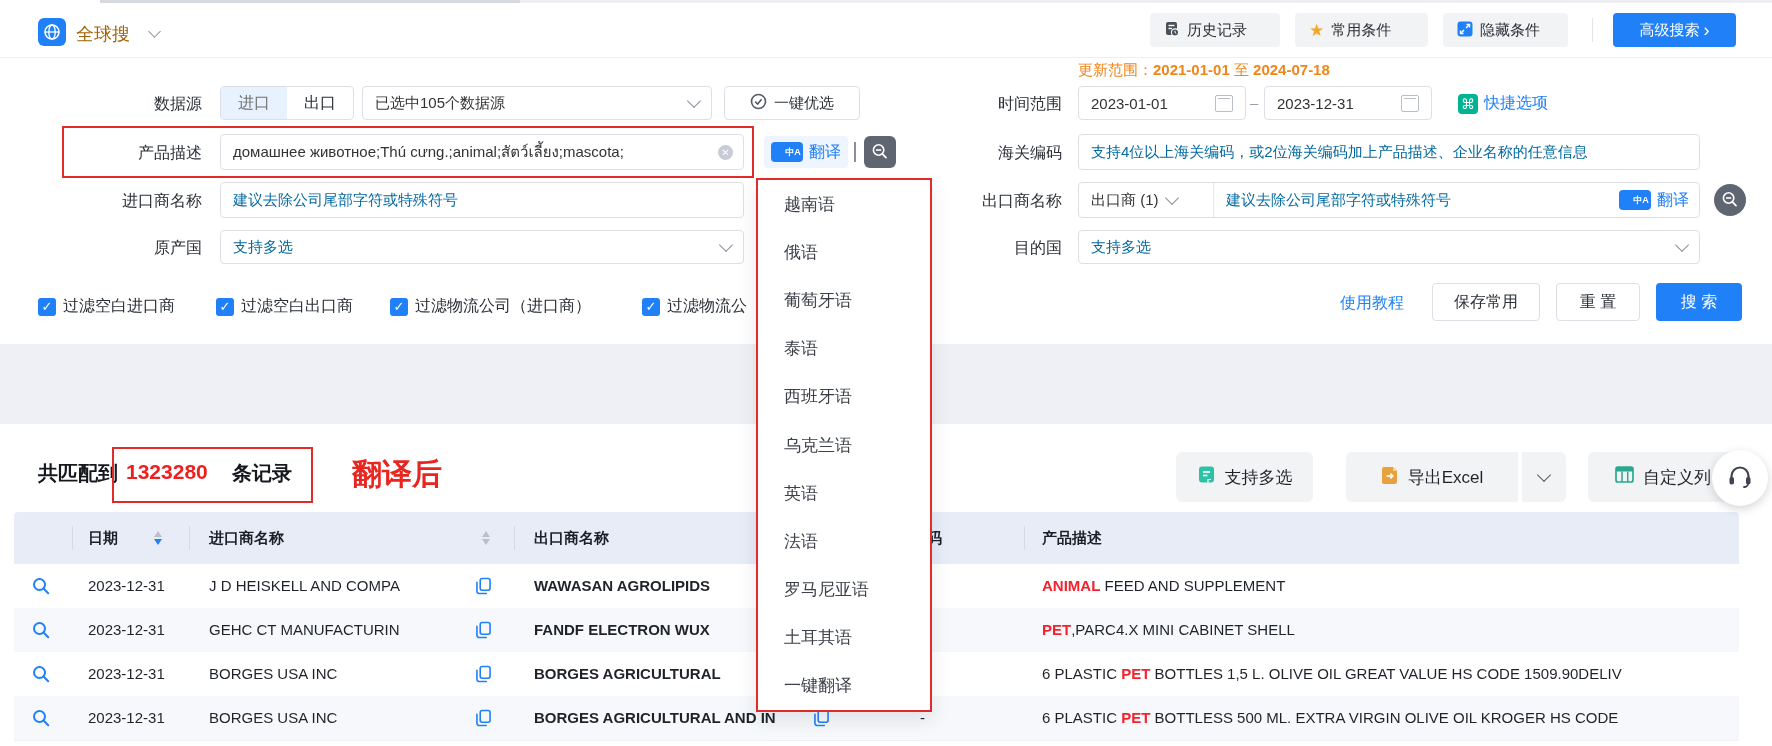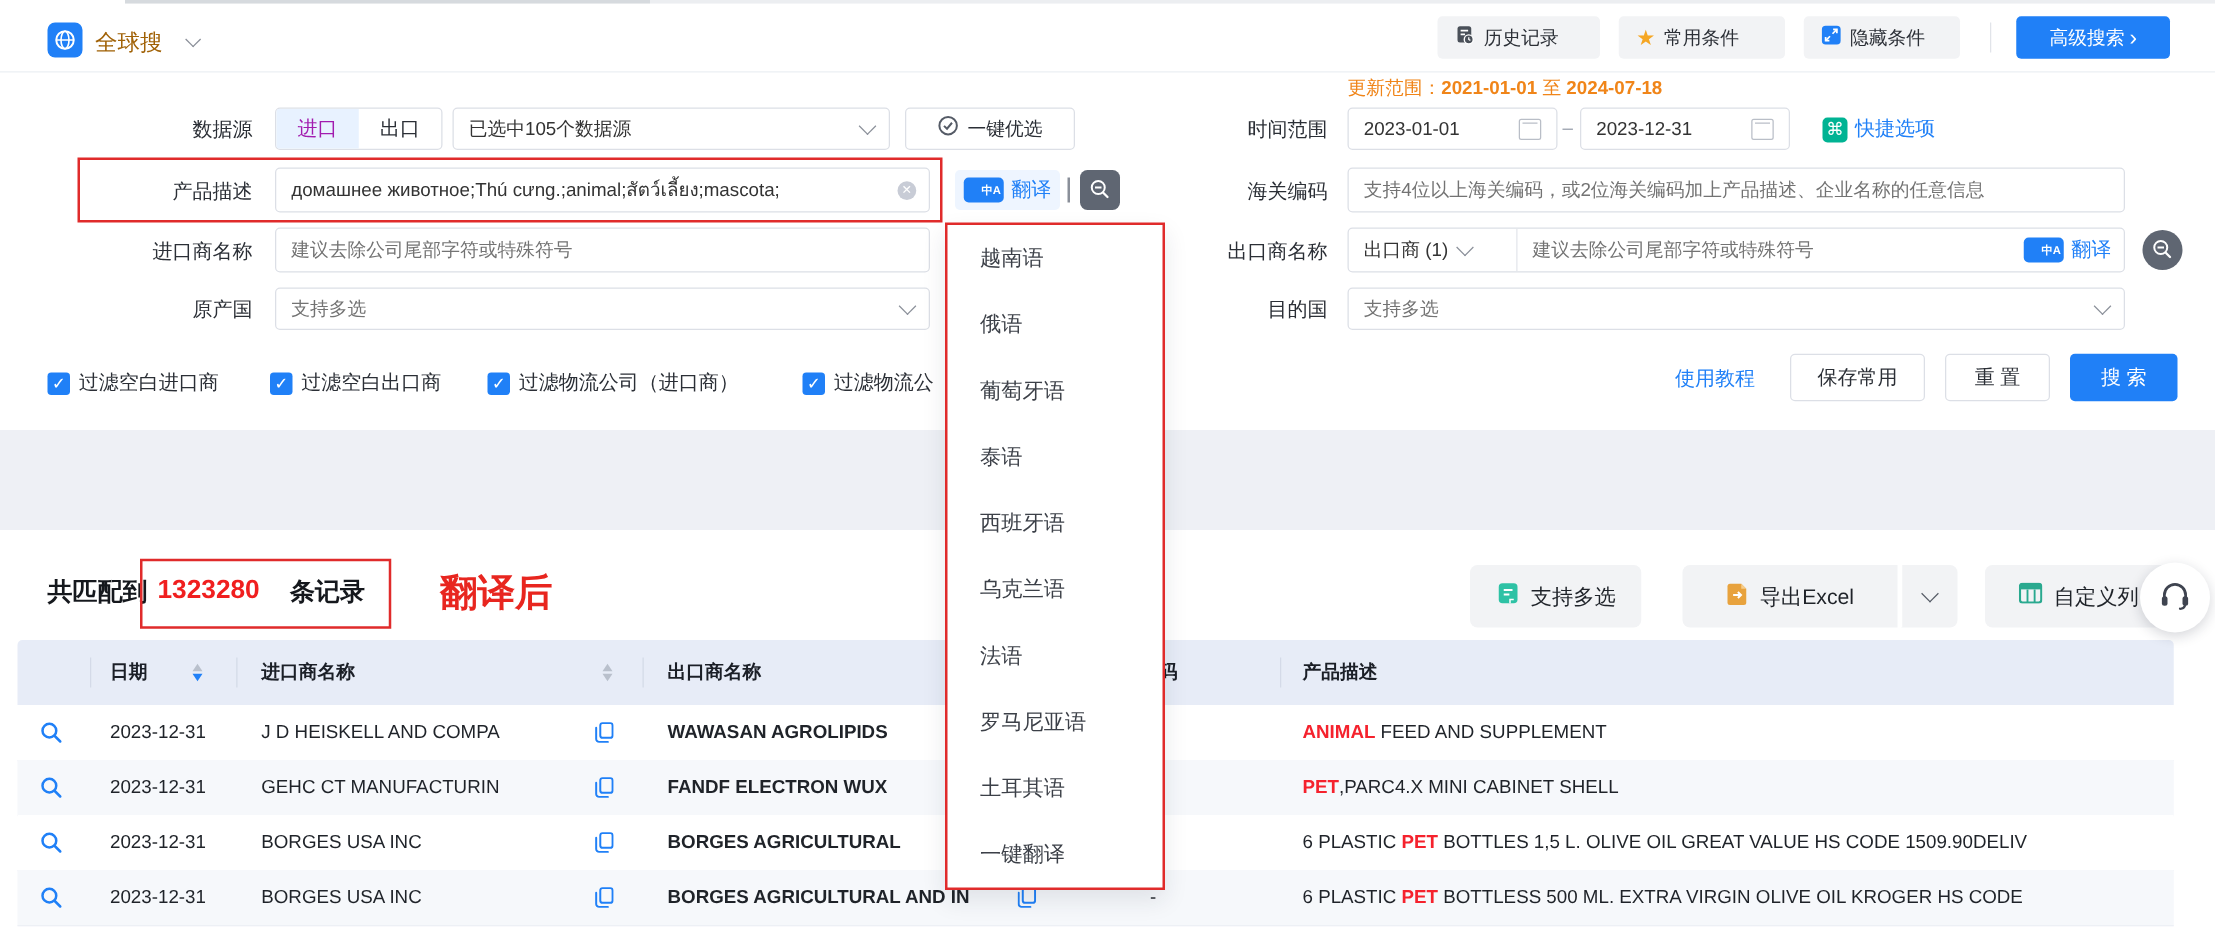--- a/index.html
+++ b/index.html
@@ -24,24 +24,24 @@
   .vdiv{width:1px;height:24px;background:#e1e4e9;}
   .bluebtn{background:#2080f7;color:#fff;border-radius:4px;display:flex;align-items:center;
     justify-content:center;gap:4px;font-size:15px;cursor:pointer;}
   
   .updrange{left:1078px;top:61px;font-size:15px;color:#f08519;}
   .updrange b{font-weight:bold;}
   
   .flabel{width:162px;text-align:right;font-size:16px;color:#2b2f36;}
   .ipt{border:1px solid #dcdfe6;border-radius:4px;background:#fff;display:flex;align-items:center;
     padding:0 12px;font-size:15px;color:#333;}
-  .ph{color:#737373;}
+  .ph{color:#0369a1;}
   .seg{border:1px solid #dcdfe6;border-radius:4px;display:flex;overflow:hidden;background:#fff;}
   .seg .sg{width:66px;display:flex;align-items:center;justify-content:center;font-size:16px;cursor:pointer;}
-  .sg.on{background:#e8f2ff;color:#a21caf;}
+  .sg.on{background:#e8f2ff;color:#737373;}
   .calico{width:16px;height:15px;border:1.6px solid #b9bec7;border-radius:2px;position:relative;}
   .calico:before{content:"";position:absolute;left:2px;top:2.5px;right:2px;border-top:1.6px solid #b9bec7;}
   .cbx{width:18px;height:18px;background:#2080f7;border-radius:3px;color:#fff;font-size:13px;
     display:flex;align-items:center;justify-content:center;cursor:pointer;}
   .cblabel{font-size:16px;color:#2b2f36;margin-left:7px;white-space:nowrap;}
   .cbwrap{display:flex;align-items:center;position:absolute;top:296px;}
   .redbox{border:2px solid #e02b2b;z-index:40;pointer-events:none;}
   .linkblue{color:#2080f7;font-size:16px;cursor:pointer;}
   .obtn{border:1px solid #dcdfe6;border-radius:4px;background:#fff;display:flex;align-items:center;
     justify-content:center;font-size:16px;color:#2b2f36;cursor:pointer;}
@@ -407,17 +407,18 @@
     </div>
 </div>
 
 <div class="abs langmenu" id="lang-menu">
     <div class="lang-item">越南语</div>
     <div class="lang-item">俄语</div>
     <div class="lang-item">葡萄牙语</div>
     <div class="lang-item">泰语</div>
     <div class="lang-item">西班牙语</div>
     <div class="lang-item">乌克兰语</div>
+    <div class="lang-item">英语</div>
     <div class="lang-item">法语</div>
     <div class="lang-item">罗马尼亚语</div>
     <div class="lang-item">土耳其语</div>
     <div class="lang-item">一键翻译</div>
   </div>
 
 </body></html>

